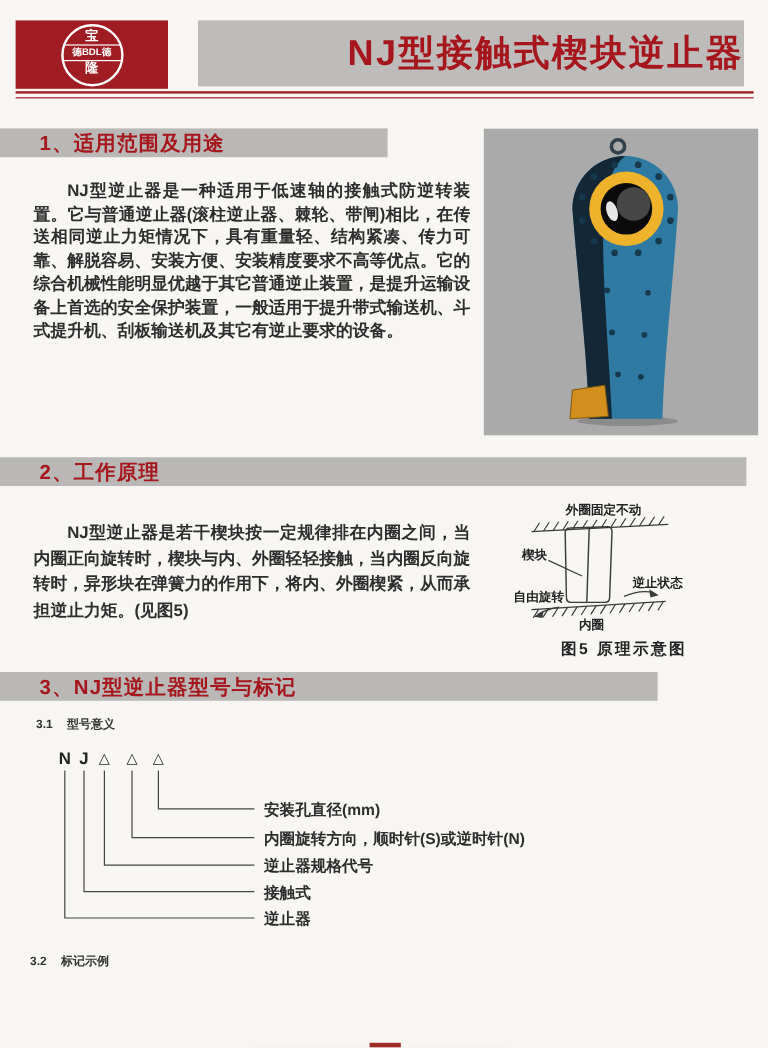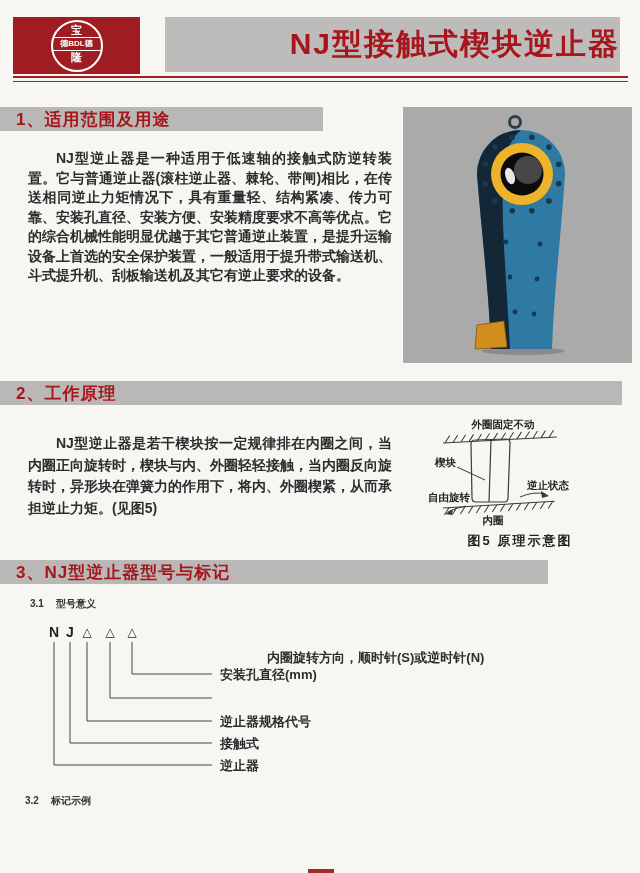--- a/index.html
+++ b/index.html
@@ -11,21 +11,21 @@
   .emblem{position:absolute;left:50%;top:3px;transform:translateX(-50%);width:48px;height:48px;border:2px solid #fff;border-radius:50%;color:#fff;text-align:center;}
   .em-top{font-size:11px;line-height:13px;margin-top:2px;font-weight:bold;}
   .em-mid{font-size:8px;line-height:12px;border-top:1px solid #fff;border-bottom:1px solid #fff;font-weight:bold;letter-spacing:0;}
   .em-bot{font-size:11px;line-height:13px;font-weight:bold;}
   .title-bar{position:absolute;left:165px;top:17px;width:455px;height:55px;background:#bdbcba;display:flex;align-items:center;justify-content:flex-end;}
   .title-bar span{color:#a6161c;font-size:30px;font-weight:bold;letter-spacing:2px;}
   .header-rule{position:absolute;left:13px;top:76px;width:615px;height:3px;border-top:2px solid #9e2025;border-bottom:1px solid #9e2025;}
 
   
   .bar{position:absolute;left:0;height:24px;background:#b9b8b6;display:flex;align-items:center;}
-  .bar span{color:#a6161c;font-size:17px;font-weight:bold;padding-left:16px;letter-spacing:1px;}
+  .bar span{color:#a6161c;font-size:17px;font-weight:bold;padding-left:33px;letter-spacing:1px;}
   .bar1{top:107px;width:323px;}
   .bar2{top:381px;width:622px;}
   .bar3{top:560px;width:548px;}
 
   .para{position:absolute;color:#2d2d2d;text-align:justify;text-indent:2em;font-weight:bold;}
   .para1{left:28px;top:149px;width:364px;font-size:14px;line-height:19.5px;}
   .para2{left:28px;top:433px;width:364px;font-size:14px;line-height:21.5px;}
 
   
   .photo{position:absolute;left:403px;top:107px;width:229px;height:256px;}
@@ -63,21 +63,21 @@
     </div>
   </div>
   <div class="title-bar">
     <span>NJ型接触式楔块逆止器</span>
   </div>
   <div class="header-rule"></div>
 
   <div class="bar bar1">
     <span>1、适用范围及用途</span>
   </div>
-  <div class="para para1">NJ型逆止器是一种适用于低速轴的接触式防逆转装置。它与普通逆止器(滚柱逆止器、棘轮、带闸)相比，在传送相同逆止力矩情况下，具有重量轻、结构紧凑、传力可靠、安装孔直径、安装方便、安装精度要求不高等优点。它的综合机械性能明显优越于其它普通逆止装置，是提升运输设备上首选的安全保护装置，一般适用于提升带式输送机、斗式提升机、刮板输送机及其它有逆止要求的设备。</div>
+  <div class="para para1">NJ型逆止器是一种适用于低速轴的接触式防逆转装置。它与普通逆止器(滚柱逆止器、棘轮、带闸)相比，在传送相同逆止力矩情况下，具有重量轻、结构紧凑、传力可靠、解脱容易、安装方便、安装精度要求不高等优点。它的综合机械性能明显优越于其它普通逆止装置，是提升运输设备上首选的安全保护装置，一般适用于提升带式输送机、斗式提升机、刮板输送机及其它有逆止要求的设备。</div>
 
   <div class="photo">
     <svg width="229" height="256" viewBox="0 0 229 256">
       <rect x="0" y="0" width="229" height="256" fill="#aaaaaa"></rect>
       <ellipse cx="120" cy="244" rx="42" ry="4" fill="rgba(0,0,0,0.18)"></ellipse>
       <circle cx="112" cy="15" r="5.5" fill="none" stroke="#30404a" stroke-width="3"></circle>
       <path d="M118,23 A44,44 0 0 1 162,67 C158,130 151,182 149,242 L88,242 C86,182 79,130 74,67 A44,44 0 0 1 118,23 Z" fill="#2e7aa3"></path>
       <path d="M118,23 A44,44 0 0 0 74,67 C79,130 86,186 88,242 L107,242 C104,180 98,118 100,72 C101,47 108,31 118,23 Z" fill="#132736"></path>
       <circle cx="119" cy="67" r="31" fill="#eeb32b"></circle>
       <circle cx="119" cy="67" r="21.5" fill="#0b0b0b"></circle>
@@ -164,21 +164,21 @@
       <g stroke="#444" stroke-width="1" fill="none">
         <path d="M14,1 V124 H172"></path>
         <path d="M30,1 V102 H172"></path>
         <path d="M47,1 V80 H172"></path>
         <path d="M70,1 V57 H172"></path>
         <path d="M92,1 V33 H172"></path>
       </g>
     </svg>
   </div>
   <div class="model-label" style="top:666px;">安装孔直径(mm)</div>
-  <div class="model-label" style="top:649px;margin-left:47px;">内圈旋转方向，顺时针(S)或逆时针(N)</div>
+  <div class="model-label" style="top:690px;">内圈旋转方向，顺时针(S)或逆时针(N)</div>
   <div class="model-label" style="top:713px;">逆止器规格代号</div>
   <div class="model-label" style="top:735px;">接触式</div>
   <div class="model-label" style="top:757px;">逆止器</div>
 
   <div class="subhead sub2">
     <span>3.2</span><span class="gap">标记示例</span>
   </div>
 
   <div class="footer-mark"></div>
 </div>

